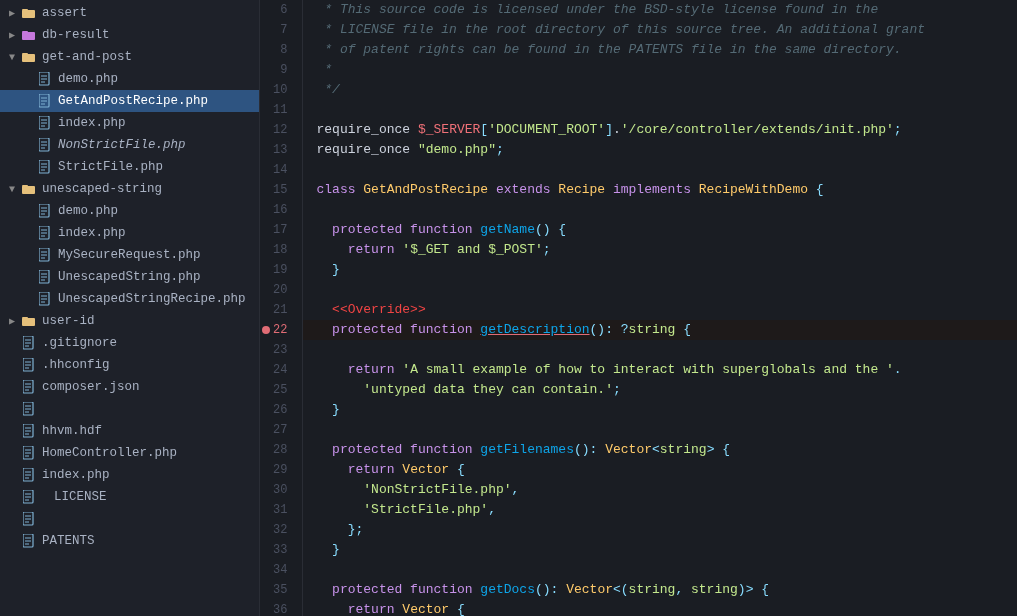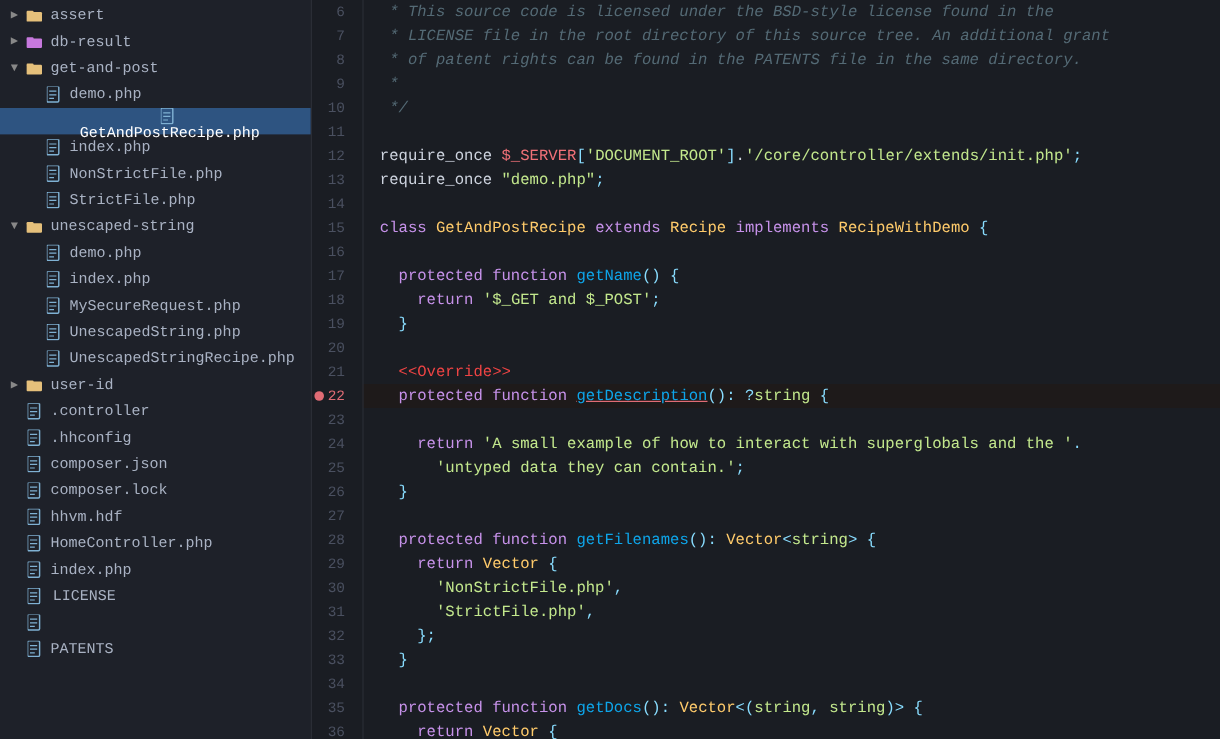--- a/index.html
+++ b/index.html
@@ -173,21 +173,21 @@
       <span class="icon" style="color: rgb(127, 177, 211);">
         <svg width="12" height="14" viewBox="0 0 12 14">
           <rect x="0" y="0" width="10" height="13" rx="1" fill="none" stroke="currentColor" stroke-width="1.2"></rect>
           <line x1="2" y1="4" x2="8" y2="4" stroke="currentColor" stroke-width="1"></line>
           <line x1="2" y1="7" x2="8" y2="7" stroke="currentColor" stroke-width="1"></line>
           <line x1="2" y1="10" x2="6" y2="10" stroke="currentColor" stroke-width="1"></line>
         </svg>
       </span>
       <span class="label" style="margin-left: 4px;">demo.php</span>
     </div>
-    <div class="tree-item active" style="padding-left: 20px; flex-direction: column;">
+    <div class="tree-item active" style="padding-left: 20px;">
       <span class="arrow"></span>
       <span class="icon" style="color: rgb(127, 177, 211);">
         <svg width="12" height="14" viewBox="0 0 12 14">
           <rect x="0" y="0" width="10" height="13" rx="1" fill="none" stroke="currentColor" stroke-width="1.2"></rect>
           <line x1="2" y1="4" x2="8" y2="4" stroke="currentColor" stroke-width="1"></line>
           <line x1="2" y1="7" x2="8" y2="7" stroke="currentColor" stroke-width="1"></line>
           <line x1="2" y1="10" x2="6" y2="10" stroke="currentColor" stroke-width="1"></line>
         </svg>
       </span>
       <span class="label" style="margin-left: 4px;">GetAndPostRecipe.php</span>
@@ -207,21 +207,21 @@
     <div class="tree-item" style="padding-left: 20px;">
       <span class="arrow"></span>
       <span class="icon" style="color: rgb(127, 177, 211);">
         <svg width="12" height="14" viewBox="0 0 12 14">
           <rect x="0" y="0" width="10" height="13" rx="1" fill="none" stroke="currentColor" stroke-width="1.2"></rect>
           <line x1="2" y1="4" x2="8" y2="4" stroke="currentColor" stroke-width="1"></line>
           <line x1="2" y1="7" x2="8" y2="7" stroke="currentColor" stroke-width="1"></line>
           <line x1="2" y1="10" x2="6" y2="10" stroke="currentColor" stroke-width="1"></line>
         </svg>
       </span>
-      <span class="label" style="margin-left: 4px;">NonStrictFile.php</span>
+      <span class="label" style="margin-left: 4px; font-style: italic;">NonStrictFile.php</span>
     </div>
     <div class="tree-item" style="padding-left: 20px;">
       <span class="arrow"></span>
       <span class="icon" style="color: rgb(127, 177, 211);">
         <svg width="12" height="14" viewBox="0 0 12 14">
           <rect x="0" y="0" width="10" height="13" rx="1" fill="none" stroke="currentColor" stroke-width="1.2"></rect>
           <line x1="2" y1="4" x2="8" y2="4" stroke="currentColor" stroke-width="1"></line>
           <line x1="2" y1="7" x2="8" y2="7" stroke="currentColor" stroke-width="1"></line>
           <line x1="2" y1="10" x2="6" y2="10" stroke="currentColor" stroke-width="1"></line>
         </svg>
@@ -311,21 +311,21 @@
     <div class="tree-item" style="padding-left: 4px;">
       <span class="arrow"></span>
       <span class="icon" style="color: rgb(127, 177, 211);">
         <svg width="12" height="14" viewBox="0 0 12 14">
           <rect x="0" y="0" width="10" height="13" rx="1" fill="none" stroke="currentColor" stroke-width="1.2"></rect>
           <line x1="2" y1="4" x2="8" y2="4" stroke="currentColor" stroke-width="1"></line>
           <line x1="2" y1="7" x2="8" y2="7" stroke="currentColor" stroke-width="1"></line>
           <line x1="2" y1="10" x2="6" y2="10" stroke="currentColor" stroke-width="1"></line>
         </svg>
       </span>
-      <span class="label" style="margin-left: 4px;">.controller</span>
+      <span class="label" style="margin-left: 4px;">.gitignore</span>
     </div>
     <div class="tree-item" style="padding-left: 4px;">
       <span class="arrow"></span>
       <span class="icon" style="color: rgb(127, 177, 211);">
         <svg width="12" height="14" viewBox="0 0 12 14">
           <rect x="0" y="0" width="10" height="13" rx="1" fill="none" stroke="currentColor" stroke-width="1.2"></rect>
           <line x1="2" y1="4" x2="8" y2="4" stroke="currentColor" stroke-width="1"></line>
           <line x1="2" y1="7" x2="8" y2="7" stroke="currentColor" stroke-width="1"></line>
           <line x1="2" y1="10" x2="6" y2="10" stroke="currentColor" stroke-width="1"></line>
         </svg>
@@ -347,21 +347,20 @@
     <div class="tree-item" style="padding-left: 4px;">
       <span class="arrow"></span>
       <span class="icon" style="color: rgb(127, 177, 211);">
         <svg width="12" height="14" viewBox="0 0 12 14">
           <rect x="0" y="0" width="10" height="13" rx="1" fill="none" stroke="currentColor" stroke-width="1.2"></rect>
           <line x1="2" y1="4" x2="8" y2="4" stroke="currentColor" stroke-width="1"></line>
           <line x1="2" y1="7" x2="8" y2="7" stroke="currentColor" stroke-width="1"></line>
           <line x1="2" y1="10" x2="6" y2="10" stroke="currentColor" stroke-width="1"></line>
         </svg>
       </span>
-      <span class="label" style="margin-left: 4px;">composer.lock</span>
     </div>
     <div class="tree-item" style="padding-left: 4px;">
       <span class="arrow"></span>
       <span class="icon" style="color: rgb(127, 177, 211);">
         <svg width="12" height="14" viewBox="0 0 12 14">
           <rect x="0" y="0" width="10" height="13" rx="1" fill="none" stroke="currentColor" stroke-width="1.2"></rect>
           <line x1="2" y1="4" x2="8" y2="4" stroke="currentColor" stroke-width="1"></line>
           <line x1="2" y1="7" x2="8" y2="7" stroke="currentColor" stroke-width="1"></line>
           <line x1="2" y1="10" x2="6" y2="10" stroke="currentColor" stroke-width="1"></line>
         </svg>
@@ -395,21 +394,21 @@
     <div class="tree-item" style="padding-left: 4px;">
       <span class="arrow"></span>
       <span class="icon" style="color: rgb(127, 177, 211);">
         <svg width="12" height="14" viewBox="0 0 12 14">
           <rect x="0" y="0" width="10" height="13" rx="1" fill="none" stroke="currentColor" stroke-width="1.2"></rect>
           <line x1="2" y1="4" x2="8" y2="4" stroke="currentColor" stroke-width="1"></line>
           <line x1="2" y1="7" x2="8" y2="7" stroke="currentColor" stroke-width="1"></line>
           <line x1="2" y1="10" x2="6" y2="10" stroke="currentColor" stroke-width="1"></line>
         </svg>
       </span>
-      <span class="label" style="margin-left: 6px;">LICENSE</span>
+      <span class="label" style="margin-left: 16px;">LICENSE</span>
     </div>
     <div class="tree-item" style="padding-left: 4px;">
       <span class="arrow"></span>
       <span class="icon" style="color: rgb(127, 177, 211);">
         <svg width="12" height="14" viewBox="0 0 12 14">
           <rect x="0" y="0" width="10" height="13" rx="1" fill="none" stroke="currentColor" stroke-width="1.2"></rect>
           <line x1="2" y1="4" x2="8" y2="4" stroke="currentColor" stroke-width="1"></line>
           <line x1="2" y1="7" x2="8" y2="7" stroke="currentColor" stroke-width="1"></line>
           <line x1="2" y1="10" x2="6" y2="10" stroke="currentColor" stroke-width="1"></line>
         </svg>

